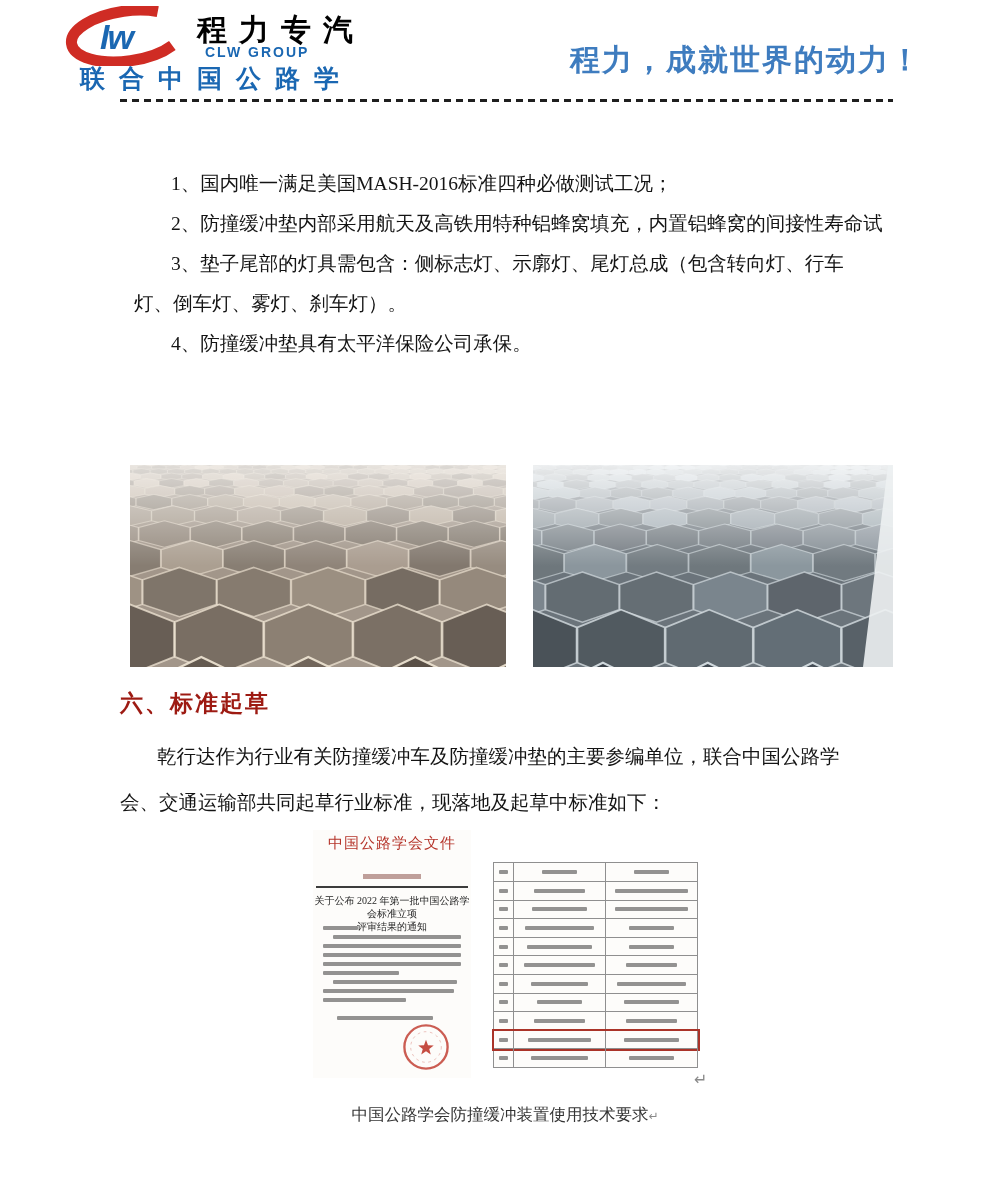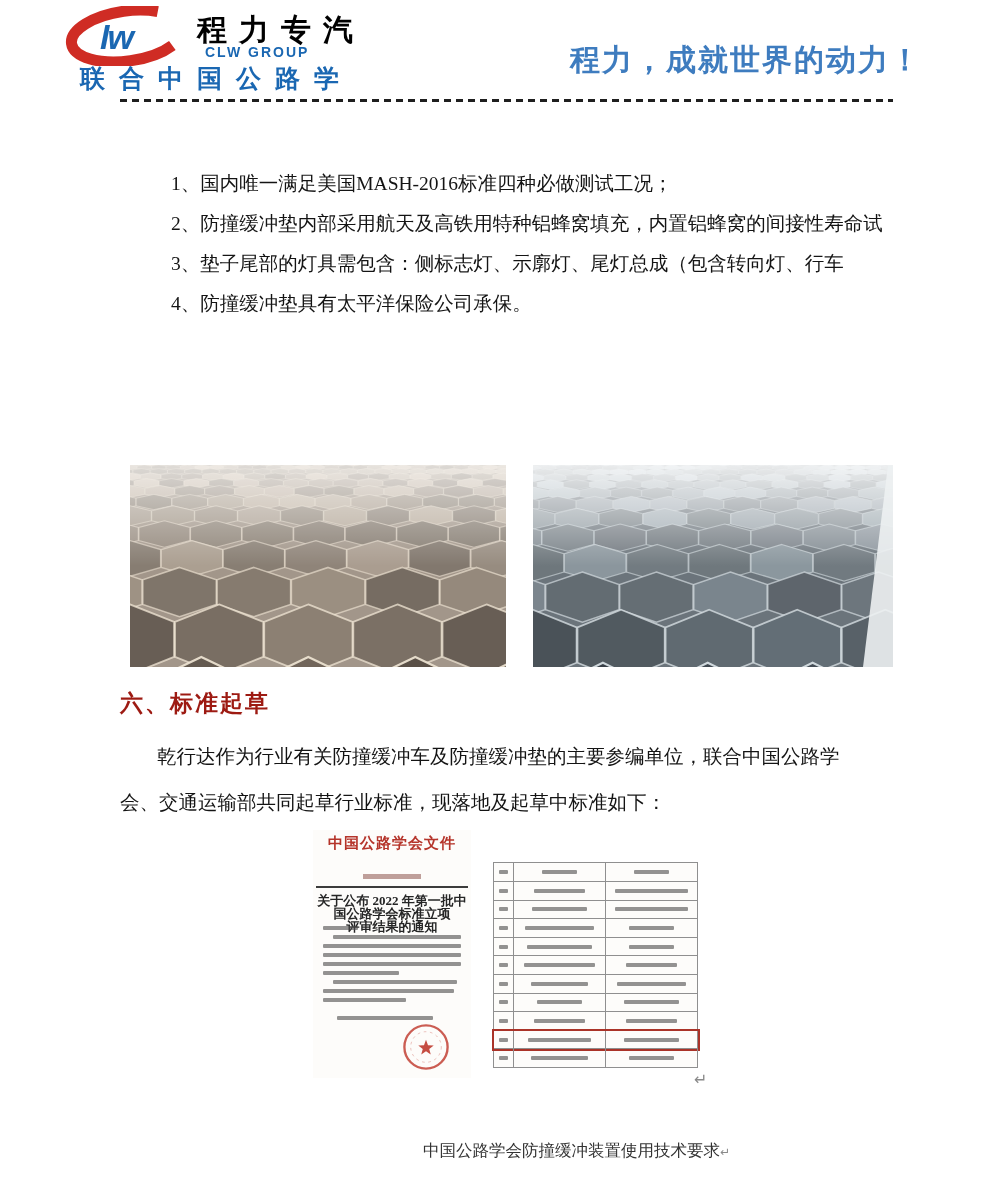--- a/index.html
+++ b/index.html
@@ -34,48 +34,48 @@
   .tline.ind{padding-left:37px;}
 
   
   .honey{display:block;}
   .honey-left{left:130px;top:465px;}
   .honey-right{left:533px;top:465px;}
 
   
   .doc{left:313px;top:830px;width:158px;height:248px;background:#fdfcfa;}
   .doc-title{position:absolute;left:0;top:4px;width:100%;text-align:center;
-             font-weight:bold;font-size:15px;letter-spacing:1px;color:#b5342a;
+             font-weight:normal;font-size:15px;letter-spacing:1px;color:#b5342a;
              filter:blur(.3px);white-space:nowrap;}
   .doc-num{position:absolute;left:50%;top:44px;transform:translateX(-50%);
            width:58px;height:5px;background:#96625c;opacity:.6;filter:blur(.7px);}
   .doc-rule{position:absolute;left:3px;top:56px;width:152px;height:2px;background:#3c3c3c;}
   .doc-notice{position:absolute;left:0;top:64px;width:100%;text-align:center;
-              font-weight:bold;font-size:13px;line-height:13px;color:#262626;
+              font-weight:normal;font-size:10px;line-height:13px;color:#262626;
               filter:blur(.35px);}
   .doc-body{position:absolute;left:10px;top:96px;width:138px;}
   .doc-body .bar{margin-bottom:5px;}
   .stamp{position:absolute;left:86px;top:190px;width:54px;height:54px;}
 
   .stdtable{left:493px;top:862px;width:204px;height:205px;background:#fdfcfa;
             border-top:1px solid #8f8f8f;border-left:1px solid #8f8f8f;
             display:grid;grid-template-rows:19px repeat(10,1fr);}
   .trow{display:grid;grid-template-columns:20px 92px 92px;position:relative;}
   .tc{border-right:1px solid #8f8f8f;border-bottom:1px solid #8f8f8f;
       display:flex;align-items:center;justify-content:center;}
   .trow.hl::after{content:"";position:absolute;left:-2px;top:-2px;right:-2px;bottom:-2px;
       border:2px solid #aa3328;pointer-events:none;}
   .bar{display:block;height:4px;background:#4d4d4d;opacity:.6;filter:blur(.55px);border-radius:1px;}
 
   .return-mark{color:#8a8a8a;font-family:"DejaVu Sans",sans-serif;}
   .fig-return{left:694px;top:1070px;font-size:16px;}
 
-  .caption{left:280px;top:1104px;width:450px;text-align:right;
+  .caption{left:280px;top:1104px;width:450px;text-align:center;
            font-family:"Liberation Sans","DejaVu Sans",sans-serif;
-           font-size:16.5px;color:#333;filter:blur(.25px);white-space:nowrap;margin-top:36px;}
+           font-size:16.5px;color:#333;filter:blur(.25px);white-space:nowrap;}
   .caption .return-mark{font-size:12px;filter:none;}
 </style>
 </head>
 <body>
 
 <div class="page">
 
   <svg class="abs logo-mark" viewBox="0 0 135 60">
     <ellipse cx="63" cy="30" rx="56" ry="25" fill="none" stroke="#cf2c24" stroke-width="11" pathLength="100" stroke-dasharray="80 20" stroke-dashoffset="-8" transform="rotate(-8 63 30)"></ellipse>
     <text x="36" y="43" font-size="34" font-style="italic" font-weight="bold" fill="#1a67b2" font-family="&quot;Liberation Sans&quot;,sans-serif" letter-spacing="-2">lw</text>
@@ -83,20 +83,21 @@
   <div class="abs brand-cn">程力专汽</div>
   <div class="abs brand-en">CLW GROUP</div>
   <div class="abs logo-sub">联合中国公路学</div>
   <div class="abs slogan">程力，成就世界的动力！</div>
   <div class="abs dashed-divider"></div>
 
   <div class="abs bodyblock b5">
     <div class="tline ind">1、国内唯一满足美国MASH-2016标准四种必做测试工况；</div>
     <div class="tline ind">2、防撞缓冲垫内部采用航天及高铁用特种铝蜂窝填充，内置铝蜂窝的间接性寿命试</div>
     <div class="tline ind">3、垫子尾部的灯具需包含：侧标志灯、示廓灯、尾灯总成（包含转向灯、行车</div>
+    <div class="tline">灯、倒车灯、雾灯、刹车灯）。</div>
     <div class="tline ind">4、防撞缓冲垫具有太平洋保险公司承保。</div>
   </div>
 
   <svg id="honeyL" class="abs honey honey-left" width="376" height="202" viewBox="0 0 376 202">
       <defs>
         <linearGradient id="g_honeyL" x1="0" y1="0" x2="0" y2="1">
           <stop offset="0" stop-color="#ffffff" stop-opacity="0.65"></stop>
           <stop offset="1" stop-color="#ffffff" stop-opacity="0"></stop>
         </linearGradient>
       </defs>

